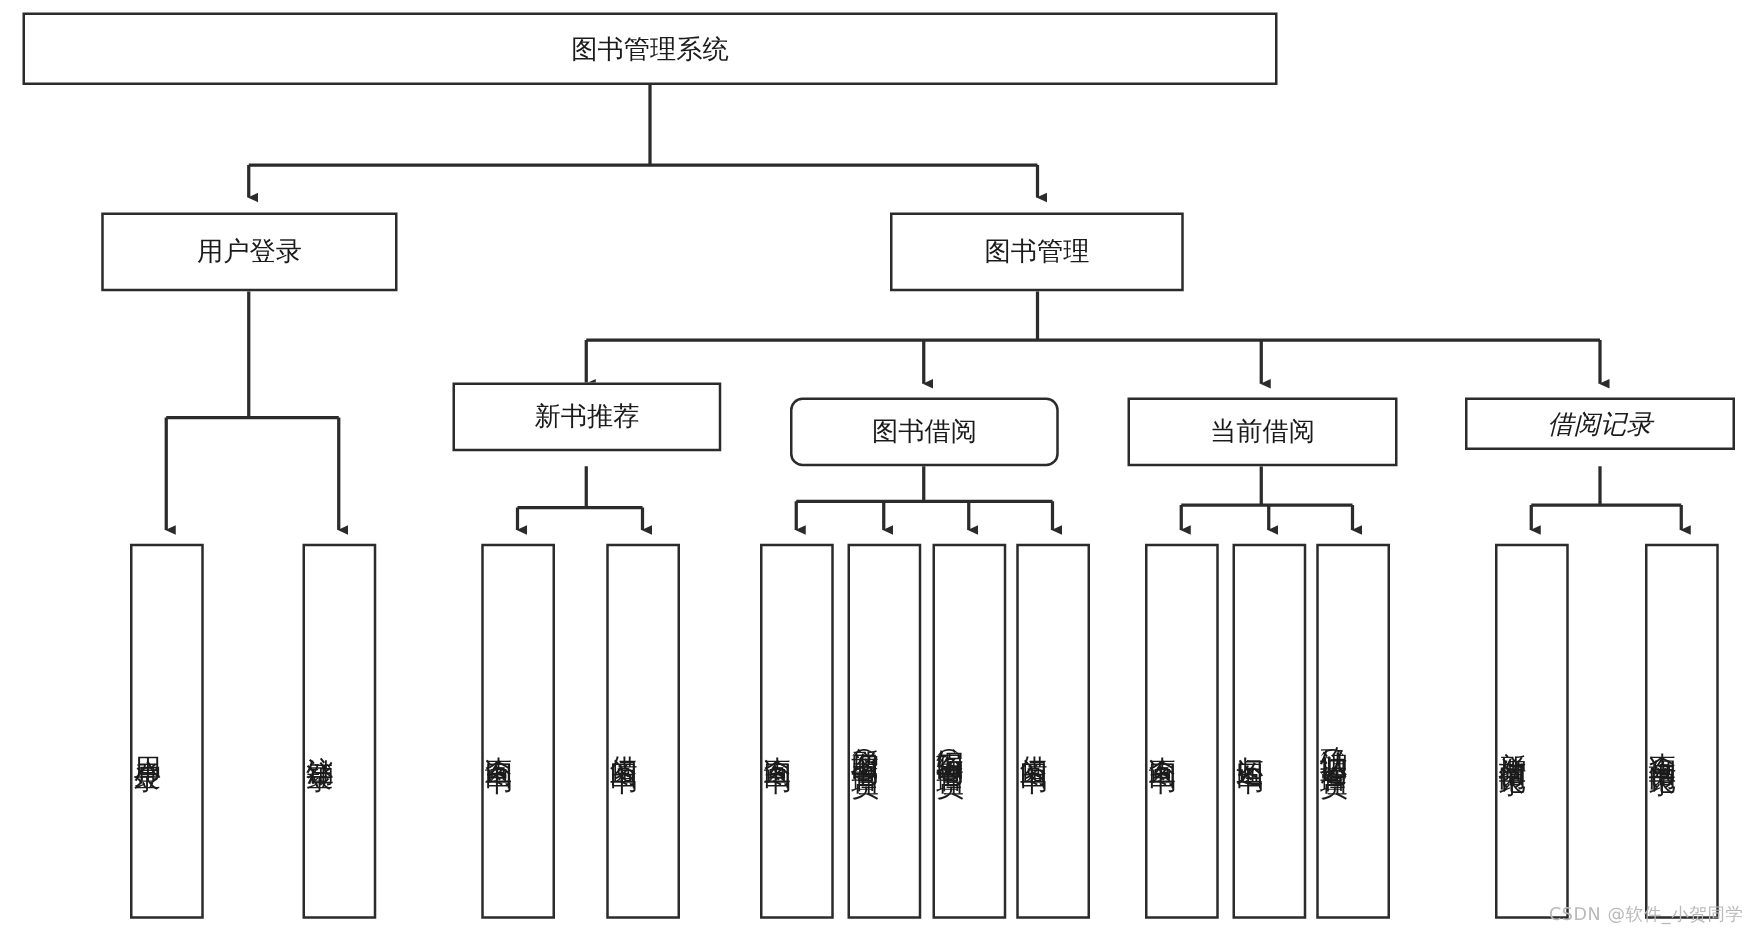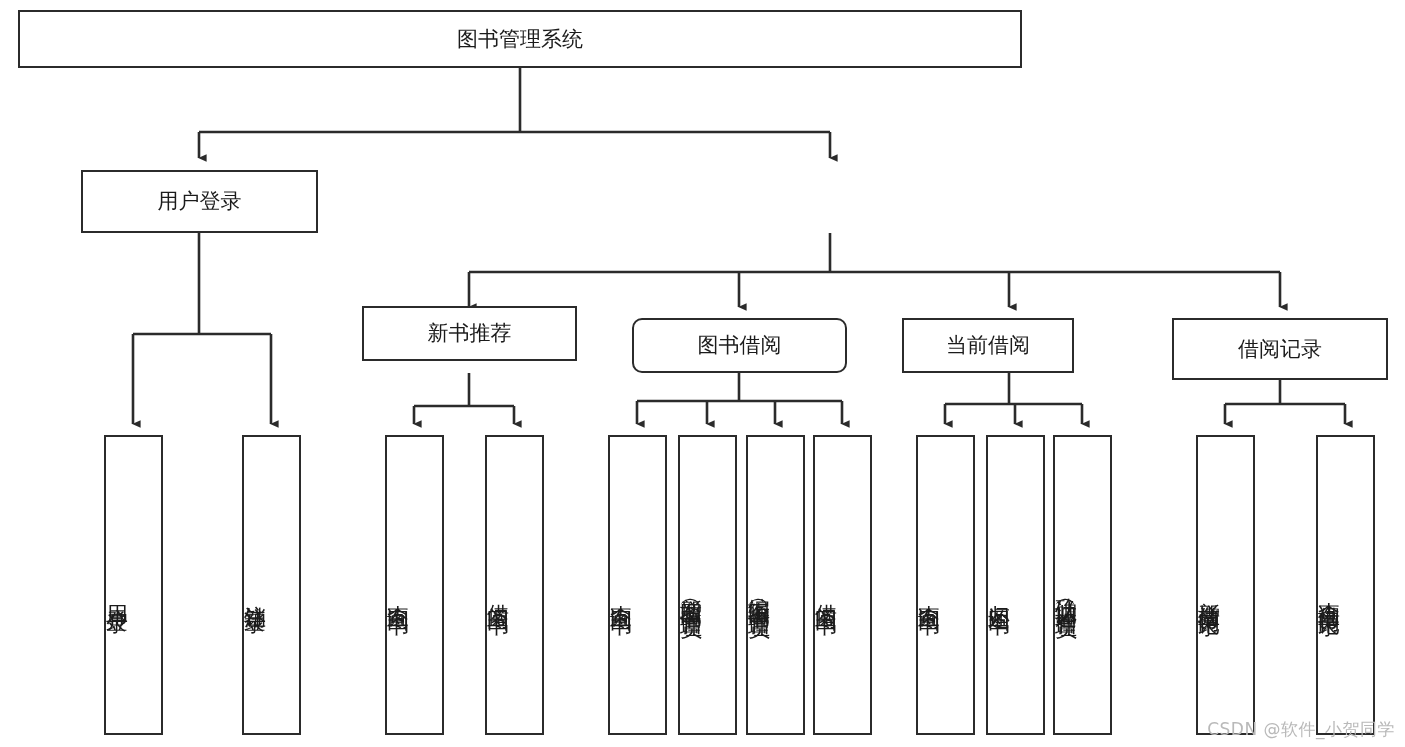--- a/index.html
+++ b/index.html
@@ -54,21 +54,21 @@
     writing-mode: vertical-rl;
     text-orientation: upright;
     font-size: 22px;
     letter-spacing: 3px;
     line-height: 1;
   }
   .watermark {
     position: absolute;
     right: 10px;
     bottom: 6px;
-    font-size: 17px;
+    font-size: 14px;
     color: #b9b9b9;
     letter-spacing: 0.5px;
     white-space: nowrap;
   }
 </style>
 </head>
 <body>
 
 <div id="canvas">
 
@@ -123,34 +123,37 @@
   </svg>
 
   <div class="node horiz" style="left:18px; top:10px; width:1004px; height:58px;">
     <span class="label">图书管理系统</span>
   </div>
 
   <div class="node horiz" style="left:81px; top:170px; width:237px; height:63px;">
     <span class="label">用户登录</span>
   </div>
 
+  <div class="node horiz" style="left:712px; top:170px; width:235px; height:63px;">
+    <span class="label">图书管理</span>
+  </div>
 
   <div class="node horiz" style="left:362px; top:306px; width:215px; height:55px;">
     <span class="label">新书推荐</span>
   </div>
 
   <div class="node horiz" style="left:632px; top:318px; width:215px; height:55px;border-radius:10px;">
     <span class="label">图书借阅</span>
   </div>
 
-  <div class="node horiz" style="left:902px; top:318px; width:172px; height:55px;">
+  <div class="node horiz" style="left:902px; top:318px; width:216px; height:55px;">
     <span class="label">当前借阅</span>
   </div>
 
-  <div class="node horiz" style="left:1172px; top:318px; width:216px; height:62px;">
+  <div class="node horiz" style="left:1172px; top:318px; width:216px; height:42px;font-style:italic;">
     <span class="label">借阅记录</span>
   </div>
 
   <div class="node vert" style="left:104px; top:435px; width:59px; height:300px;">
     <span class="label">用户登录</span>
   </div>
   <div class="node vert" style="left:242px; top:435px; width:59px; height:300px;">
     <span class="label">注销登录</span>
   </div>
 

